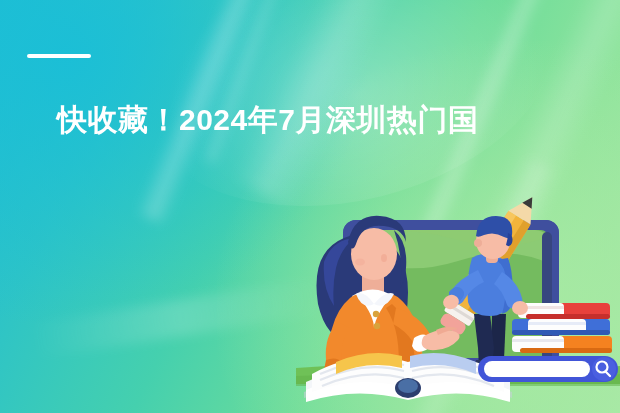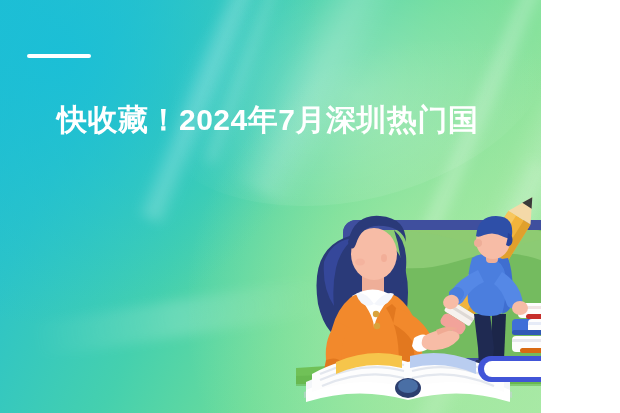--- a/index.html
+++ b/index.html
@@ -2,21 +2,21 @@
 <html><head>
 <meta charset="utf-8">
 <style>
   html, body {
     margin: 0;
     padding: 0;
     background: #ffffff;
   }
   #banner {
     position: relative;
-    width: 541px;
+    width: 620px;
     height: 413px;
     overflow: hidden;
     font-family: "Liberation Sans", "DejaVu Sans", sans-serif;
   }
 
   
   .bg-base {
     position: absolute;
     inset: 0;
     background: linear-gradient(115deg,

